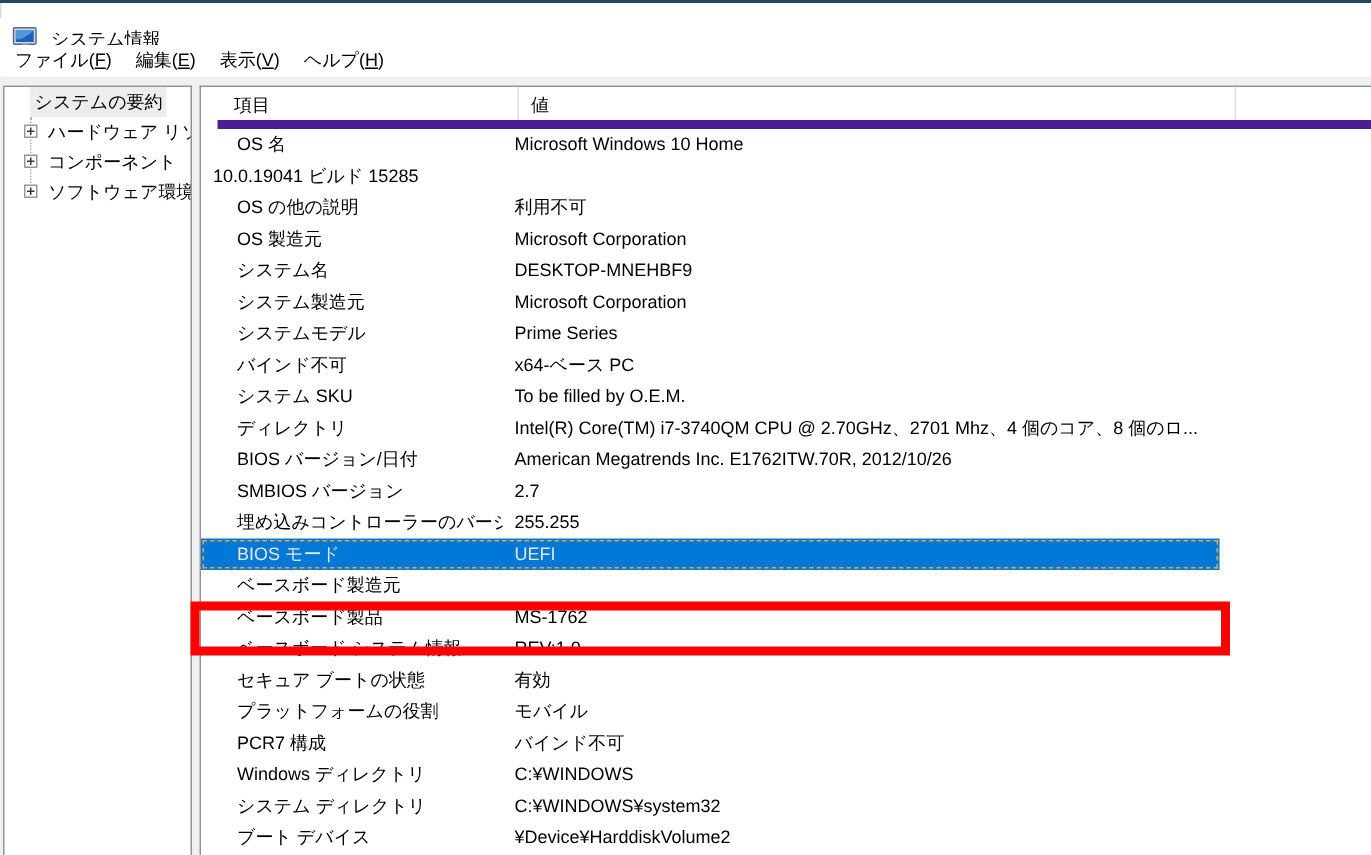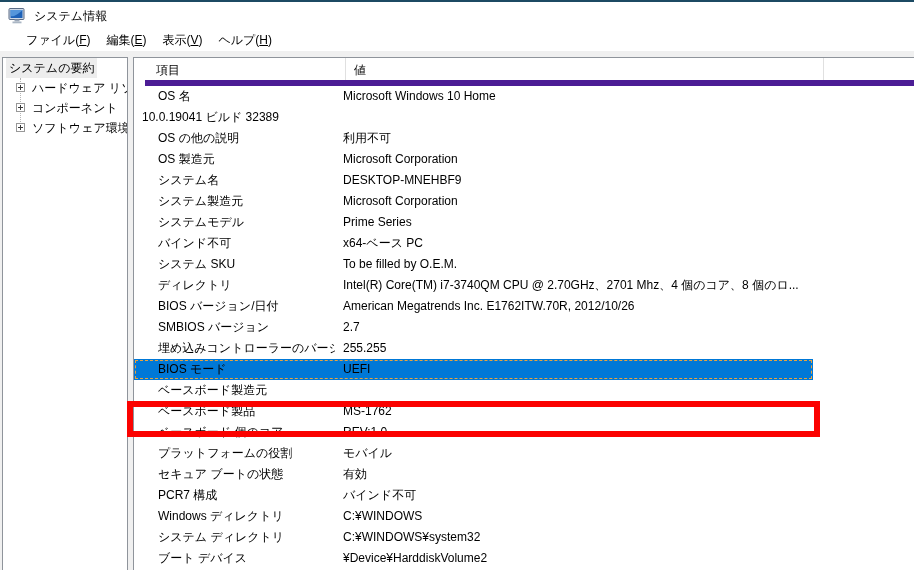--- a/index.html
+++ b/index.html
@@ -7,58 +7,58 @@
     width:914px;height:570px;position:relative;overflow:hidden;
     background:#ffffff;
     font-family:"Liberation Sans","DejaVu Sans",sans-serif;
     font-size:12px;color:#000;
     -webkit-font-smoothing:antialiased;
   }
   .top-border{position:absolute;top:0;left:0;right:0;height:2px;background:#1c4a63;}
   .left-border{position:absolute;top:2px;left:0;width:1px;bottom:0;background:#dcdcdc;}
 
   
-  .titlebar{position:absolute;top:2px;left:0;right:0;height:28px;background:#fff;
+  .titlebar{position:absolute;top:12px;left:0;right:0;height:28px;background:#fff;
     display:flex;align-items:center;padding-left:8px;box-sizing:border-box;}
   .title-icon{width:18px;height:17px;margin-right:8px;flex:0 0 auto;}
   .title-text{font-size:12px;}
 
   
   .menubar{position:absolute;top:30px;left:0;right:0;height:21px;background:#fff;
-    display:flex;align-items:flex-end;padding-left:18px;}
+    display:flex;align-items:flex-end;padding-left:2px;}
   .menu-item{padding:2px 8px;white-space:nowrap;cursor:default;}
   .menu-item u{text-decoration:underline;}
 
   
   .content{position:absolute;top:51px;left:0;right:0;bottom:0;background:#f0f0f0;}
 
   .tree-panel{position:absolute;left:2px;top:6px;width:126px;bottom:-2px;
     background:#fff;border:1px solid #8f949b;box-sizing:border-box;overflow:hidden;}
   .tree-item{height:20px;line-height:20px;white-space:nowrap;position:relative;}
-  .tree-item .tlabel{display:inline-block;padding:0 3px;margin-left:3px;}
+  .tree-item .tlabel{display:inline-block;padding:0 3px;margin-left:17px;}
   .tree-item.child .tlabel{margin-left:26px;}
   .tree-item.selected .tlabel{background:#ededed;}
   .expander{position:absolute;left:13px;top:5px;width:9px;height:9px;background:#fff;
     border:1px solid #989898;box-sizing:border-box;}
   .expander::before{content:"";position:absolute;left:1px;top:3px;width:5px;height:1px;background:#3a3a3a;}
   .expander::after{content:"";position:absolute;left:3px;top:1px;width:1px;height:5px;background:#3a3a3a;}
   .tree-guide{position:absolute;left:17px;top:20px;height:50px;width:0;border-left:1px dotted #b4b4b4;}
 
   .list-panel{position:absolute;left:133px;top:6px;right:-1px;bottom:-2px;
     background:#fff;border:1px solid #8f949b;border-right:none;box-sizing:border-box;overflow:hidden;}
   .list-header{height:28px;line-height:25px;display:flex;border-bottom:6px solid #4c1d95;box-sizing:border-box;margin-left:11px;}
   .hcell{box-sizing:border-box;border-right:1px solid #e0e0e0;white-space:nowrap;overflow:hidden;cursor:default;}
   .hcell.c0{width:201px;padding-left:11px;}
   .hcell.c1{width:478px;padding-left:8px;}
 
   .rows{position:relative;}
   .row{height:21px;line-height:21px;display:flex;white-space:nowrap;cursor:default;}
   .cell-item{width:201px;padding-left:24px;box-sizing:border-box;overflow:hidden;flex:0 0 auto;}
   .cell-value{width:478px;padding-left:8px;box-sizing:border-box;overflow:hidden;flex:0 0 auto;}
-  .row.selected{width:679px;background:#0078d7;color:#000000;
+  .row.selected{width:679px;background:#0078d7;color:#e5e5e5;
     outline:1px dashed #e8a33d;outline-offset:-2px;}
 
   
   .red-box{position:absolute;left:127px;top:350px;width:693px;height:36px;
     border:6px solid #fb0200;box-sizing:border-box;pointer-events:none;}
 </style>
 </head>
 <body>
 
 <div class="top-border"></div>
@@ -97,21 +97,21 @@
     <div class="list-header">
         <span class="hcell c0">項目</span>
         <span class="hcell c1">値</span>
       </div>
     <div class="rows">
         <div class="row">
           <span class="cell-item">OS 名</span>
           <span class="cell-value">Microsoft Windows 10 Home</span>
         </div>
         <div class="row">
-          <span class="cell-value">10.0.19041 ビルド 32389</span>
+          <span class="cell-value">10.0.19041 ビルド 15285</span>
         </div>
         <div class="row">
           <span class="cell-item">OS の他の説明</span>
           <span class="cell-value">利用不可</span>
         </div>
         <div class="row">
           <span class="cell-item">OS 製造元</span>
           <span class="cell-value">Microsoft Corporation</span>
         </div>
         <div class="row">
@@ -156,32 +156,32 @@
         </div>
         <div class="row">
           <span class="cell-item">ベースボード製造元</span>
           <span class="cell-value"></span>
         </div>
         <div class="row">
           <span class="cell-item">ベースボード製品</span>
           <span class="cell-value">MS-1762</span>
         </div>
         <div class="row">
-          <span class="cell-item">ベースボード 個のコア</span>
+          <span class="cell-item">ベースボード システム情報</span>
           <span class="cell-value">REV:1.0</span>
+        </div>
+        <div class="row">
+          <span class="cell-item">セキュア ブートの状態</span>
+          <span class="cell-value">有効</span>
         </div>
         <div class="row">
           <span class="cell-item">プラットフォームの役割</span>
           <span class="cell-value">モバイル</span>
         </div>
         <div class="row">
-          <span class="cell-item">セキュア ブートの状態</span>
-          <span class="cell-value">有効</span>
-        </div>
-        <div class="row">
           <span class="cell-item">PCR7 構成</span>
           <span class="cell-value">バインド不可</span>
         </div>
         <div class="row">
           <span class="cell-item">Windows ディレクトリ</span>
           <span class="cell-value">C:¥WINDOWS</span>
         </div>
         <div class="row">
           <span class="cell-item">システム ディレクトリ</span>
           <span class="cell-value">C:¥WINDOWS¥system32</span>

